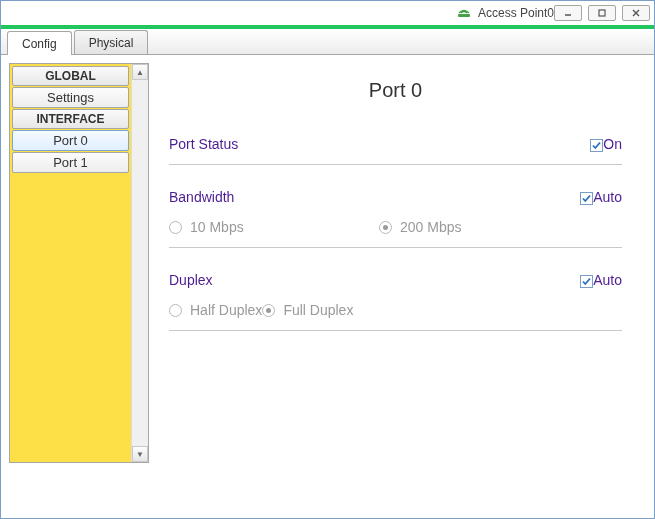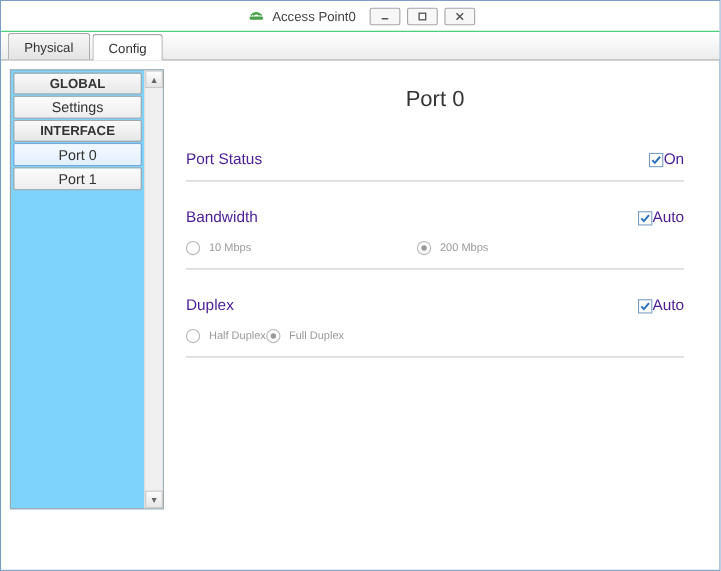--- a/index.html
+++ b/index.html
@@ -16,25 +16,24 @@
       border: 1px solid #7a9fc7;
       width: 655px;
       height: 519px;
       background: #fff;
       position: relative;
     }
     .titlebar {
       height: 28px;
       display: flex;
       align-items: center;
-      justify-content: center;
+      justify-content: flex-end;
       padding: 0 4px 0 6px;
       background: #fff;
-      border-bottom: 1px solid #22c55e;
-      gap: 12px;
+      border-bottom: 4px solid #22c55e;
     }
     .titlebar-left {
       display: flex;
       align-items: center;
       gap: 6px;
     }
     .titlebar-left svg { width: 16px; height: 16px; }
     .title-text { font-size: 12px; color: #444; }
     .winbtns { display: flex; gap: 6px; }
     .winbtn {
@@ -77,21 +76,21 @@
     }
     .content {
       display: flex;
       padding: 8px;
       height: calc(100% - 28px - 26px);
     }
     .sidebar-wrap {
       width: 140px;
       height: 400px;
       border: 1px solid #a6a6a6;
-      background: #7dd3fc;
+      background: #fde047;
       display: flex;
     }
     .sidebar {
       flex: 1;
       padding: 2px;
       display: flex;
       flex-direction: column;
       gap: 1px;
     }
     .scrollgutter {
@@ -165,21 +164,21 @@
       display: flex;
       align-items: center;
       justify-content: center;
     }
     .chkbox svg { width: 11px; height: 11px; }
     .divider { border: none; border-top: 1px solid #c9c9c9; margin: 8px 0 20px; }
     .radio-row {
       display: flex;
       padding: 10px 0 0;
       color: #9a9a9a;
-      font-size: 10px;
+      font-size: 14px;
       margin-bottom: 12px;
     }
     .radio-opt { display: flex; align-items: center; gap: 8px; }
     .radio-opt.first { width: 210px; }
     .radiocircle {
       width: 13px; height: 13px;
       border-radius: 50%;
       border: 1px solid #b8b8b8;
       background: #fff;
       display: flex;
@@ -221,22 +220,22 @@
       </div>
       <div class="winbtn">
         <svg viewBox="0 0 10 10">
             <path d="M2 2 L8 8 M8 2 L2 8" stroke="#555" stroke-width="1.4"></path>
           </svg>
       </div>
     </div>
   </div>
 
   <div class="tabstrip">
+    <div class="tab active">Config</div>
     <div class="tab">Physical</div>
-    <div class="tab active">Config</div>
   </div>
 
   <div class="content">
 
     <div class="sidebar-wrap">
       <div class="sidebar">
         <div class="side-header">GLOBAL</div>
         <div class="side-item">Settings</div>
         <div class="side-header">INTERFACE</div>
         <div class="side-item selected">Port 0</div>

